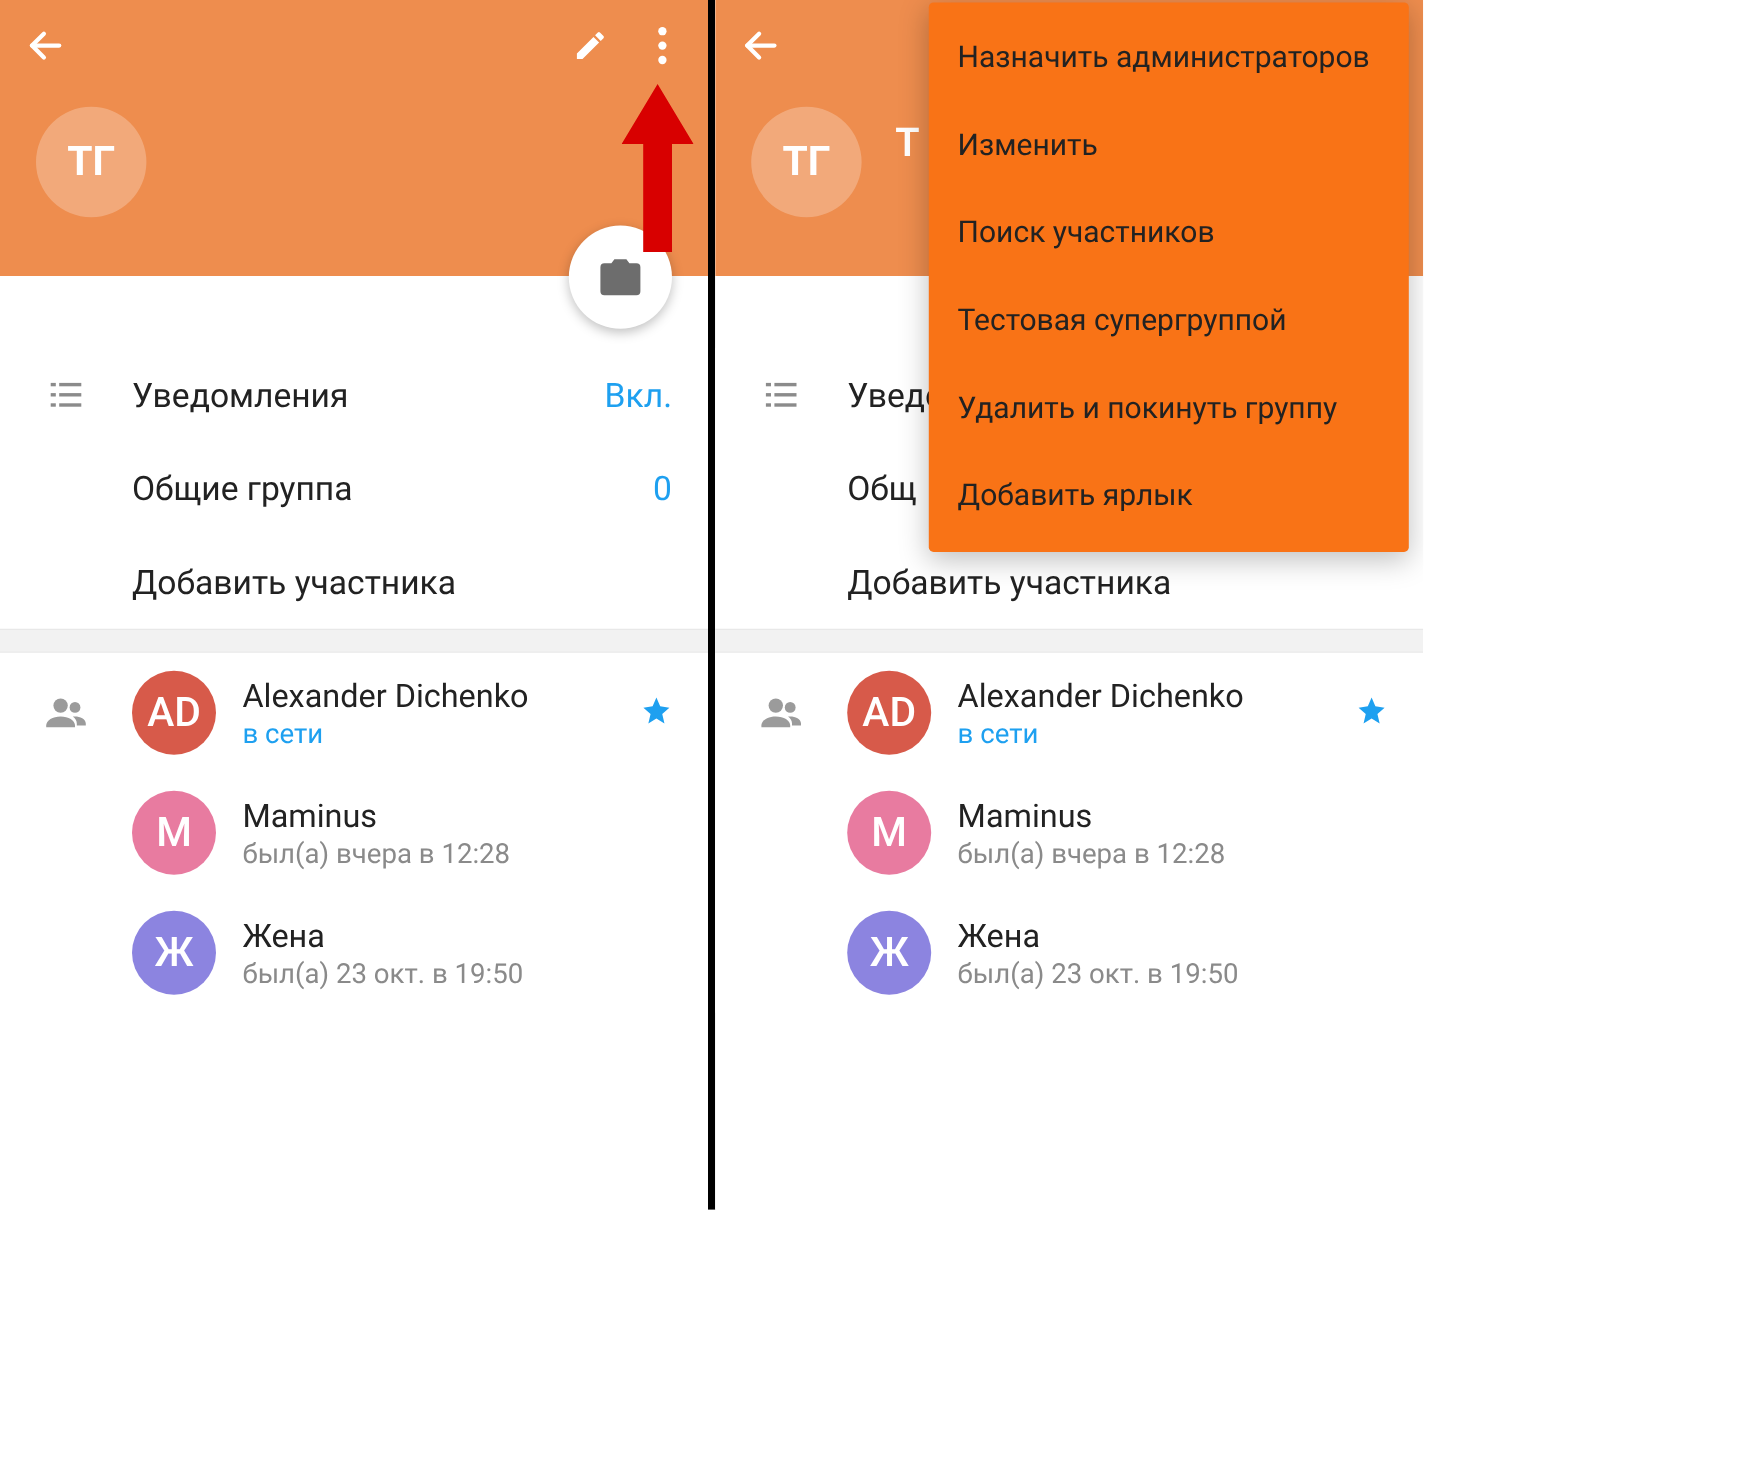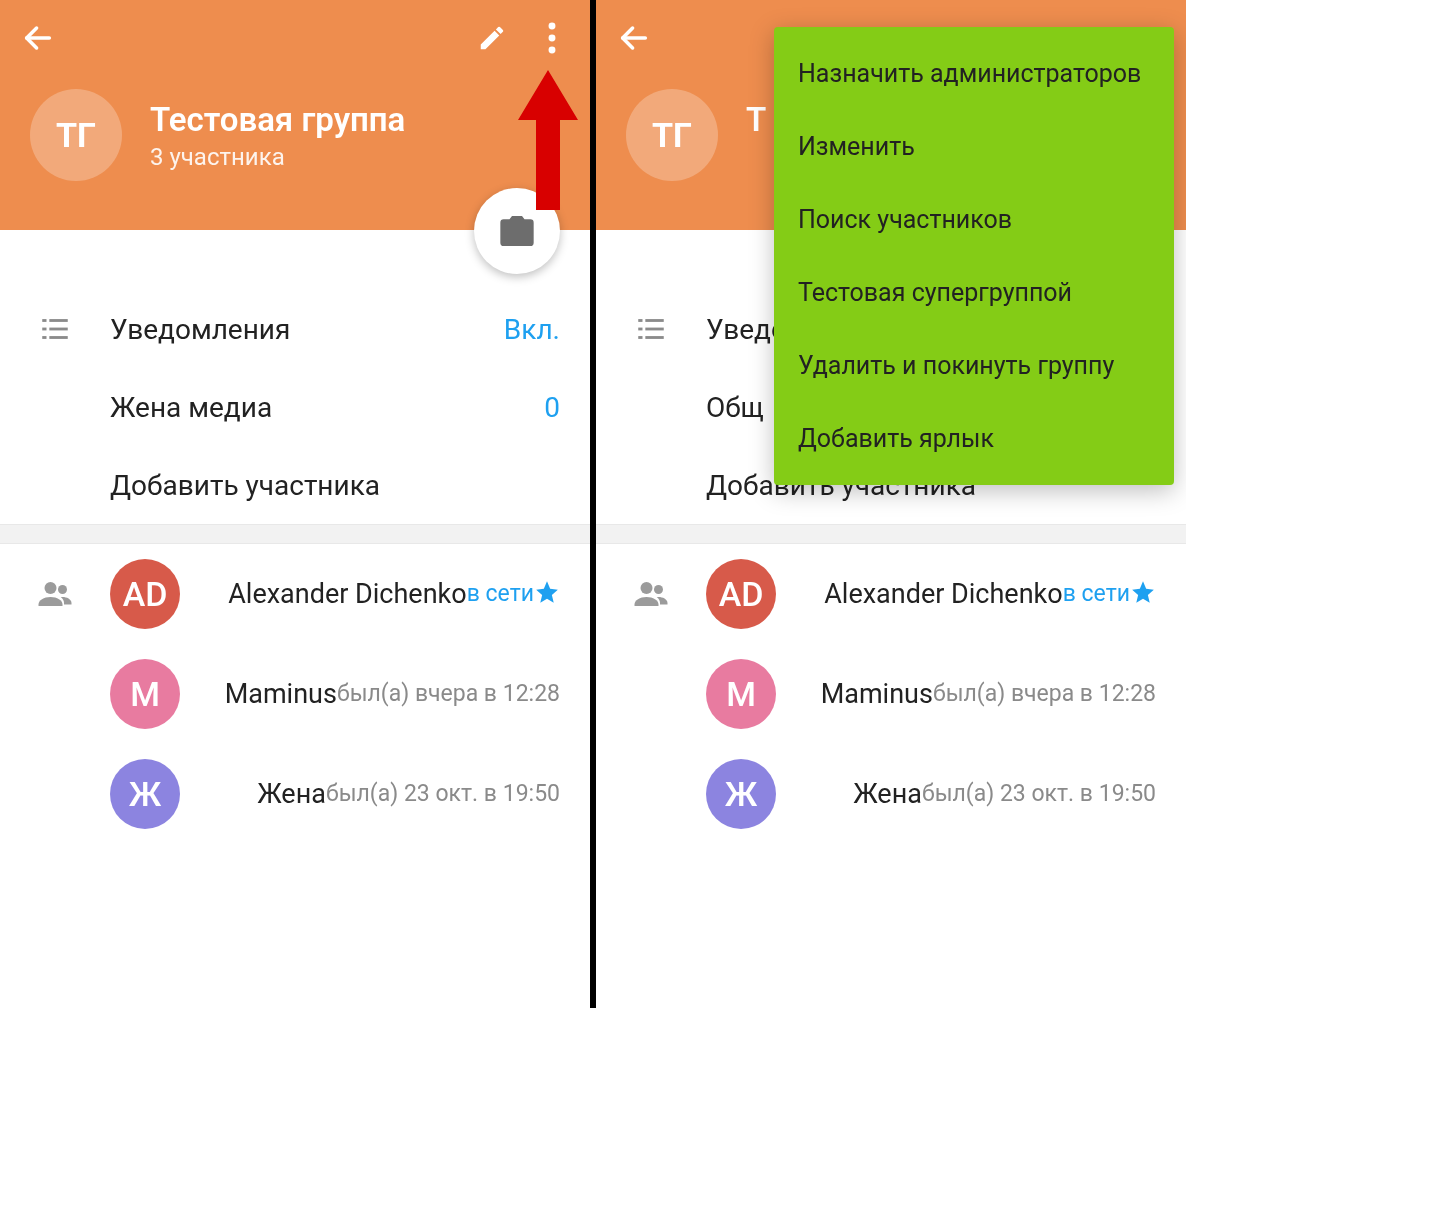--- a/index.html
+++ b/index.html
@@ -121,42 +121,42 @@
     color: #9b9b9b;
   }
   .avatar-sm {
     width: 70px; height: 70px;
     border-radius: 50%;
     display: flex; align-items: center; justify-content: center;
     color: #fff; font-size: 34px; font-weight: 500;
     flex-shrink: 0;
     margin-right: 22px;
   }
-  .member-body { flex: 1; display:flex; flex-direction:row; justify-content:flex-end; }
+  .member-body { flex: 1; display:flex; flex-direction:column; justify-content:flex-end; }
   .member-name { font-size: 27px; color: #222; }
   .member-status { font-size: 23px; color: #8a8a8a; margin-top: 2px; }
   .member-status.online { color: #1ea0f0; }
   .star { color: #1ea0f0; }
   
   .arrow-ann {
     position: absolute;
     right: 12px;
     top: 70px;
     width: 60px;
     height: 140px;
     pointer-events: none;
     z-index: 6;
   }
   
   .menu {
     position: absolute;
     right: 12px;
-    top: 27px;
+    top: 2px;
     width: 400px;
-    background: #84cc16;
+    background: #f97316;
     border-radius: 4px;
     box-shadow: 0 6px 24px rgba(0,0,0,0.25);
     z-index: 10;
     padding: 10px 0;
   }
   .menu-item {
     padding: 22px 24px;
     font-size: 25px;
     color: #222;
     cursor: pointer;
@@ -187,24 +187,20 @@
               <circle cx="3" cy="3" r="2.6"></circle>
               <circle cx="3" cy="12" r="2.6"></circle>
               <circle cx="3" cy="21" r="2.6"></circle>
             </svg>
         </div>
       </div>
       <div class="group-row">
         <div class="avatar-large">
             <span>ТГ</span>
           </div>
-        <div class="group-text">
-          <div class="group-title">Тестовая группа</div>
-          <div class="group-sub">3 участника</div>
-        </div>
       </div>
     </div>
 
     <div class="fab">
       <svg width="40" height="40" viewBox="0 0 24 24" fill="#6d6d6d">
           <path d="M12 15.2A3.2 3.2 0 1 0 12 8.8a3.2 3.2 0 0 0 0 6.4zM9 3l-1.5 2H4a2 2 0 0 0-2 2v12a2 2 0 0 0 2 2h16a2 2 0 0 0 2-2V7a2 2 0 0 0-2-2h-3.5L15 3H9z"></path>
         </svg>
     </div>
 
     <div class="arrow-ann">
@@ -225,21 +221,21 @@
               <rect x="8" y="11" width="13" height="2"></rect>
               <rect x="3" y="17" width="3" height="2"></rect>
               <rect x="8" y="17" width="13" height="2"></rect>
             </svg>
         </div>
         <div class="row-label">Уведомления</div>
         <div class="row-value">Вкл.</div>
       </div>
       <div class="row">
         <div class="row-indent"></div>
-        <div class="row-label">Жена медиа</div>
+        <div class="row-label">Общие группа</div>
         <div class="row-value">0</div>
       </div>
       <div class="row">
         <div class="row-indent"></div>
         <div class="row-label">Добавить участника</div>
       </div>
     </div>
 
     <div class="gap"></div>
 

